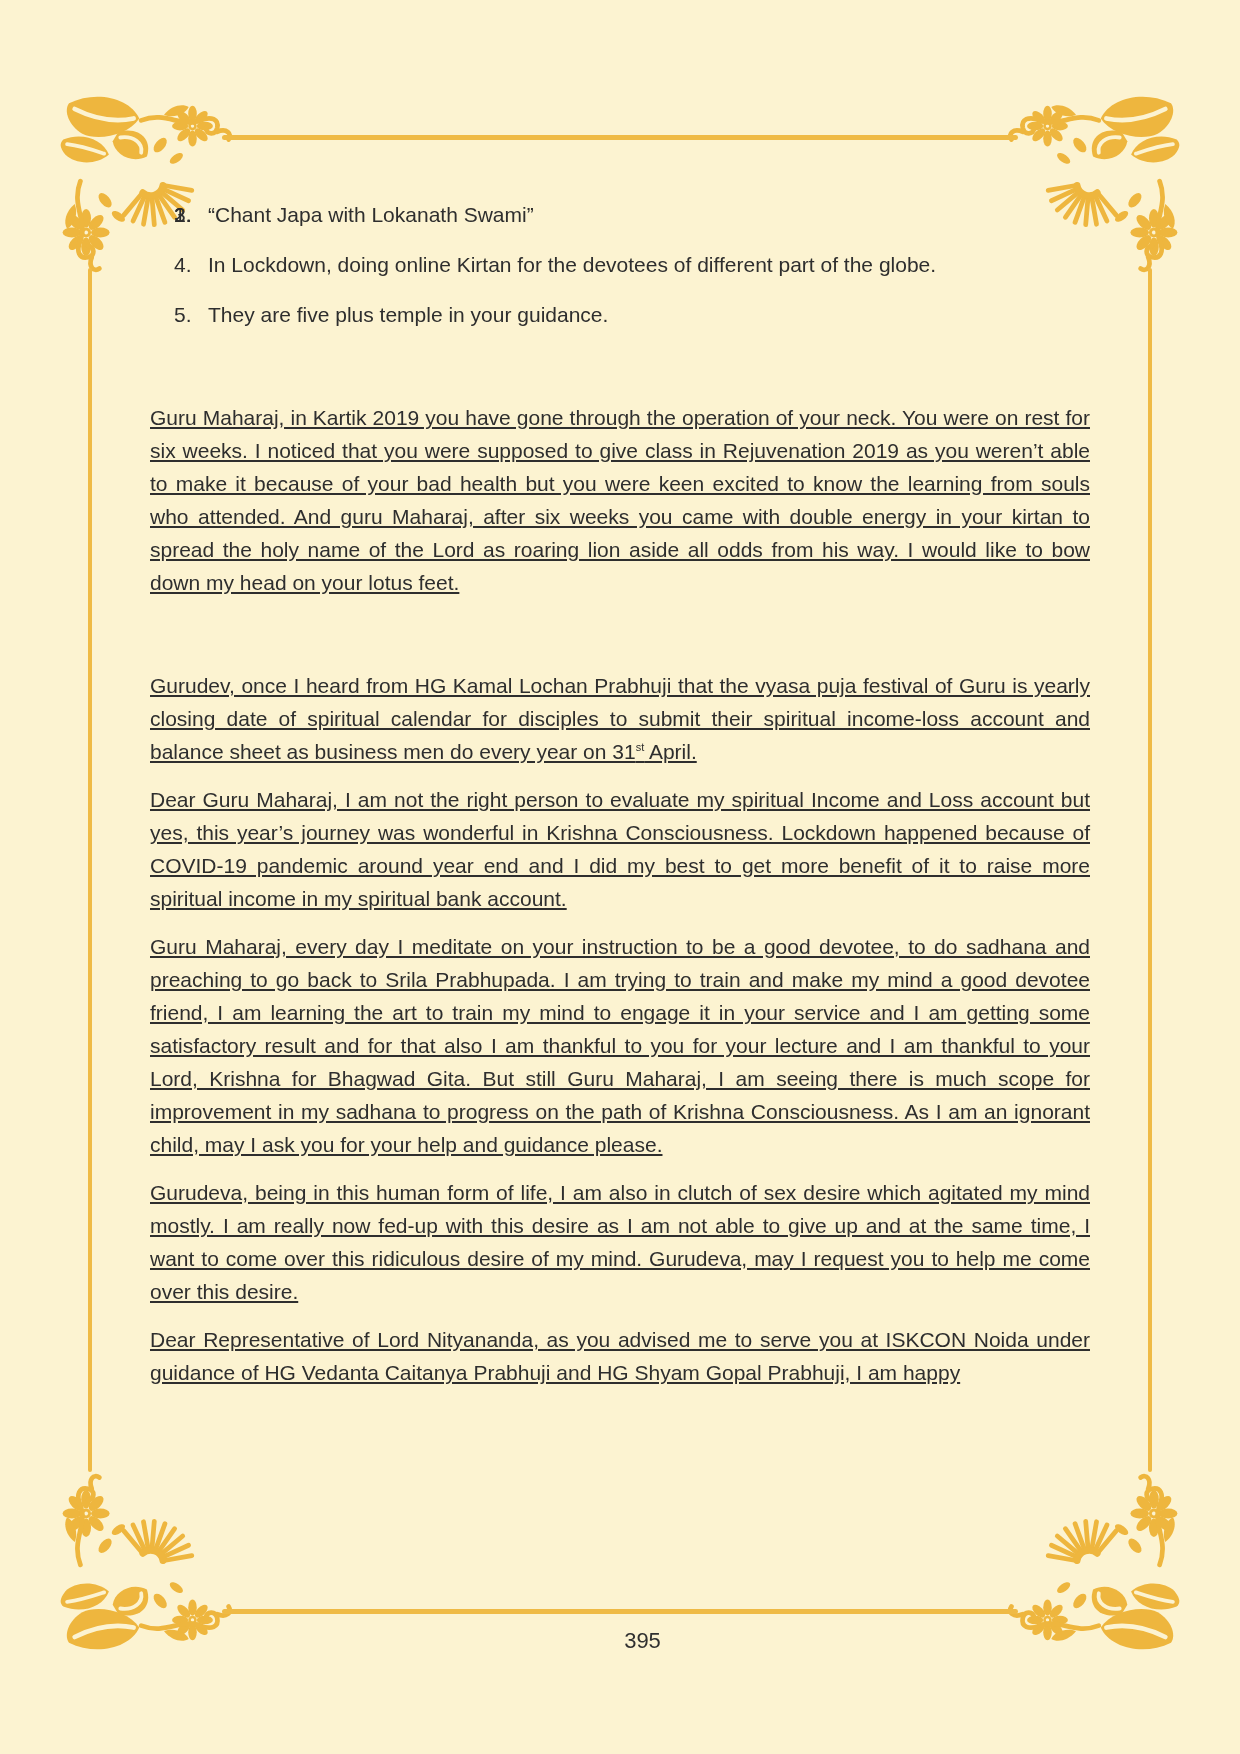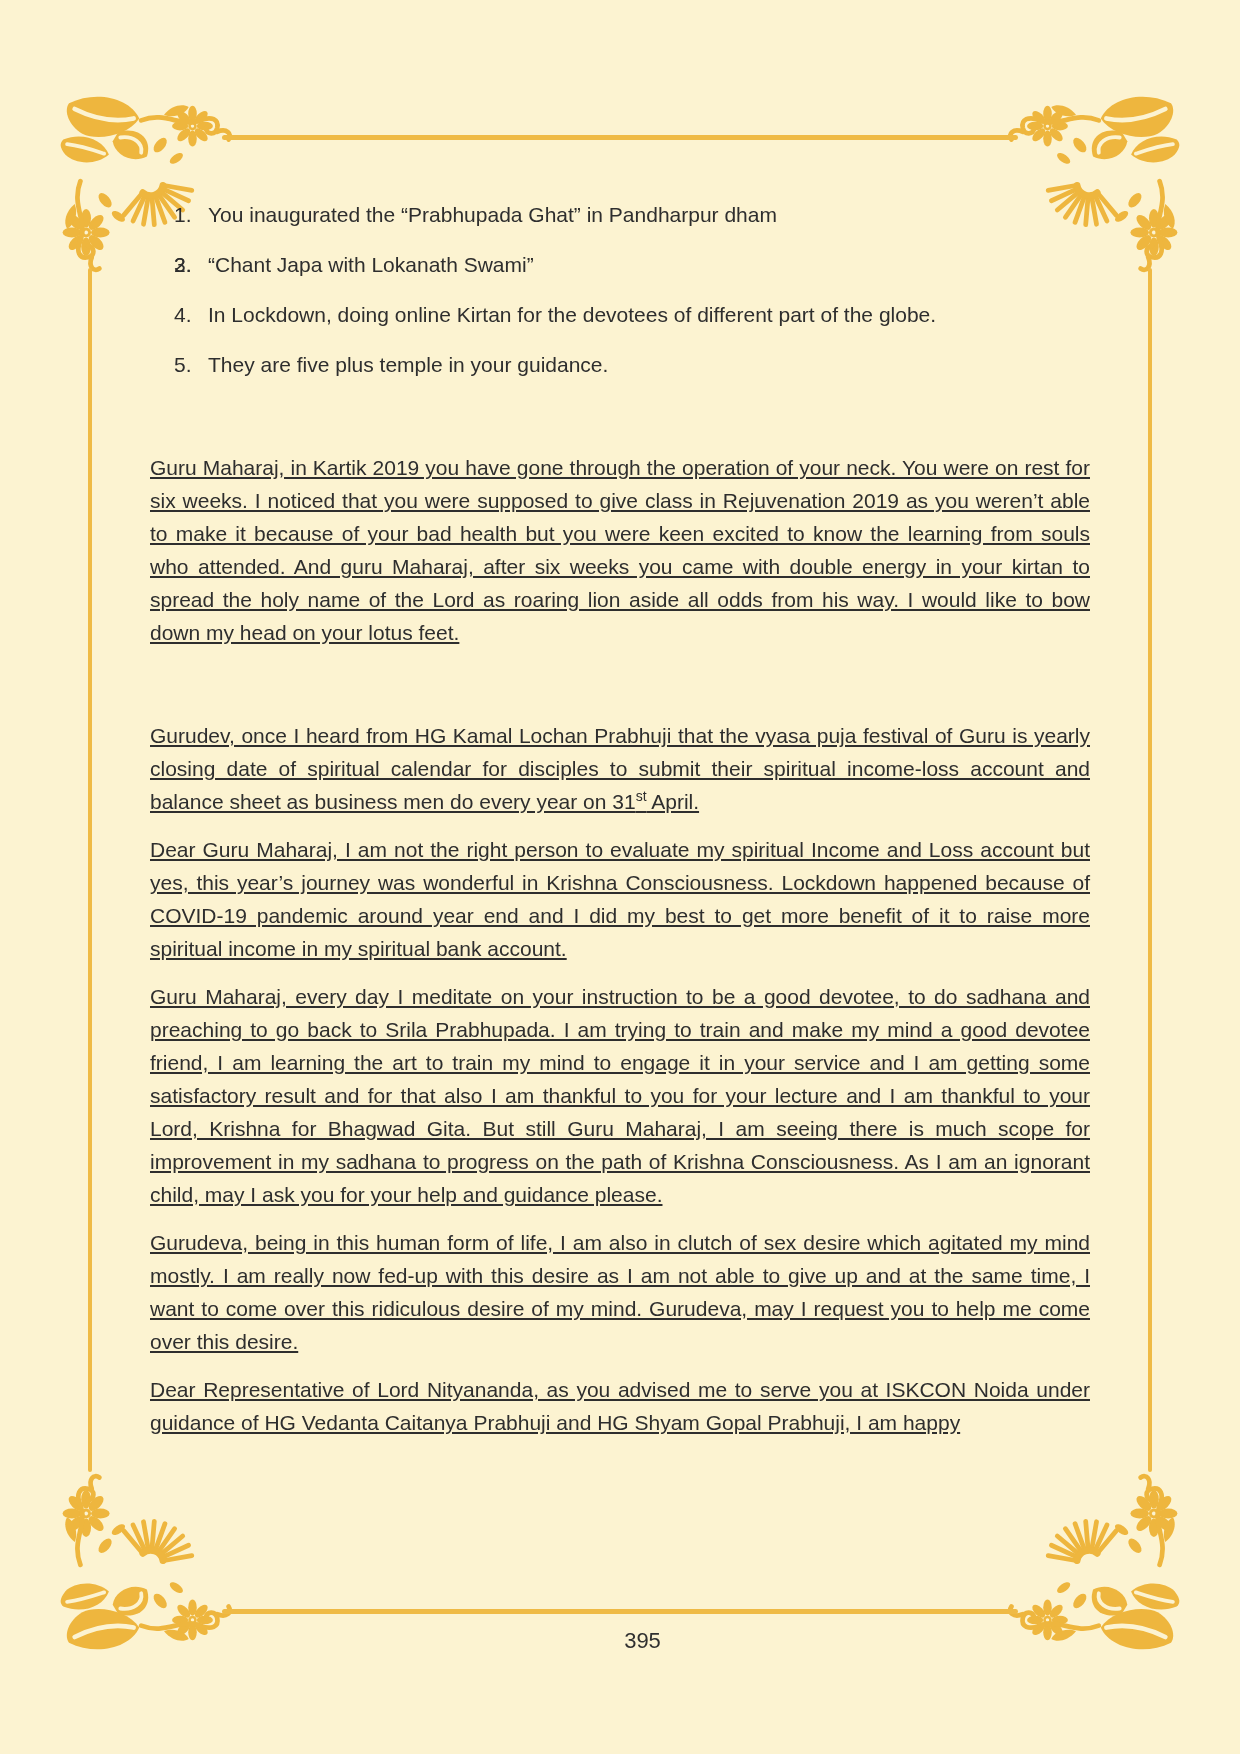--- a/index.html
+++ b/index.html
@@ -29,21 +29,21 @@
   .content{
     position:absolute;left:150px;width:940px;top:0;
     font-size:21px;line-height:33px;
   }
   .nlist{margin:198px 0 0 0;padding:0;list-style:none;}
   .list-item{position:relative;padding-left:58px;margin-bottom:17px;text-align:justify;}
   .list-item .num{position:absolute;left:24px;}
   .para{margin:15px 0 0 0;text-align:justify;text-decoration:underline;}
   .para.p1{margin-top:70px;}
   .para.p2{margin-top:70px;}
-  sup{font-size:14px;line-height:0;vertical-align:super;}
+  sup{font-size:11px;line-height:0;vertical-align:super;}
   .page-number{
     position:absolute;left:0;right:0;top:1628px;
     text-align:center;font-size:22px;color:#303030;padding-left:45px;
   }
 </style>
 </head>
 <body>
 
 <svg width="0" height="0" style="position:absolute" aria-hidden="true">
   <defs>
@@ -122,21 +122,20 @@
   <div class="bline h top"></div>
   <div class="bline h bottom"></div>
   <div class="bline v left"></div>
   <div class="bline v right"></div>
 
   <div class="content">
 
     <ol class="nlist">
       <li class="list-item">
         <span class="num">1.</span>
-        <span class="li-text">You inaugurated the “Prabhupada Ghat” in Pandharpur dham</span>
       </li>
       <li class="list-item">
         <span class="num">2.</span>
       </li>
       <li class="list-item">
         <span class="num">3.</span>
         <span class="li-text">“Chant Japa with Lokanath Swami”</span>
       </li>
       <li class="list-item">
         <span class="num">4.</span>

